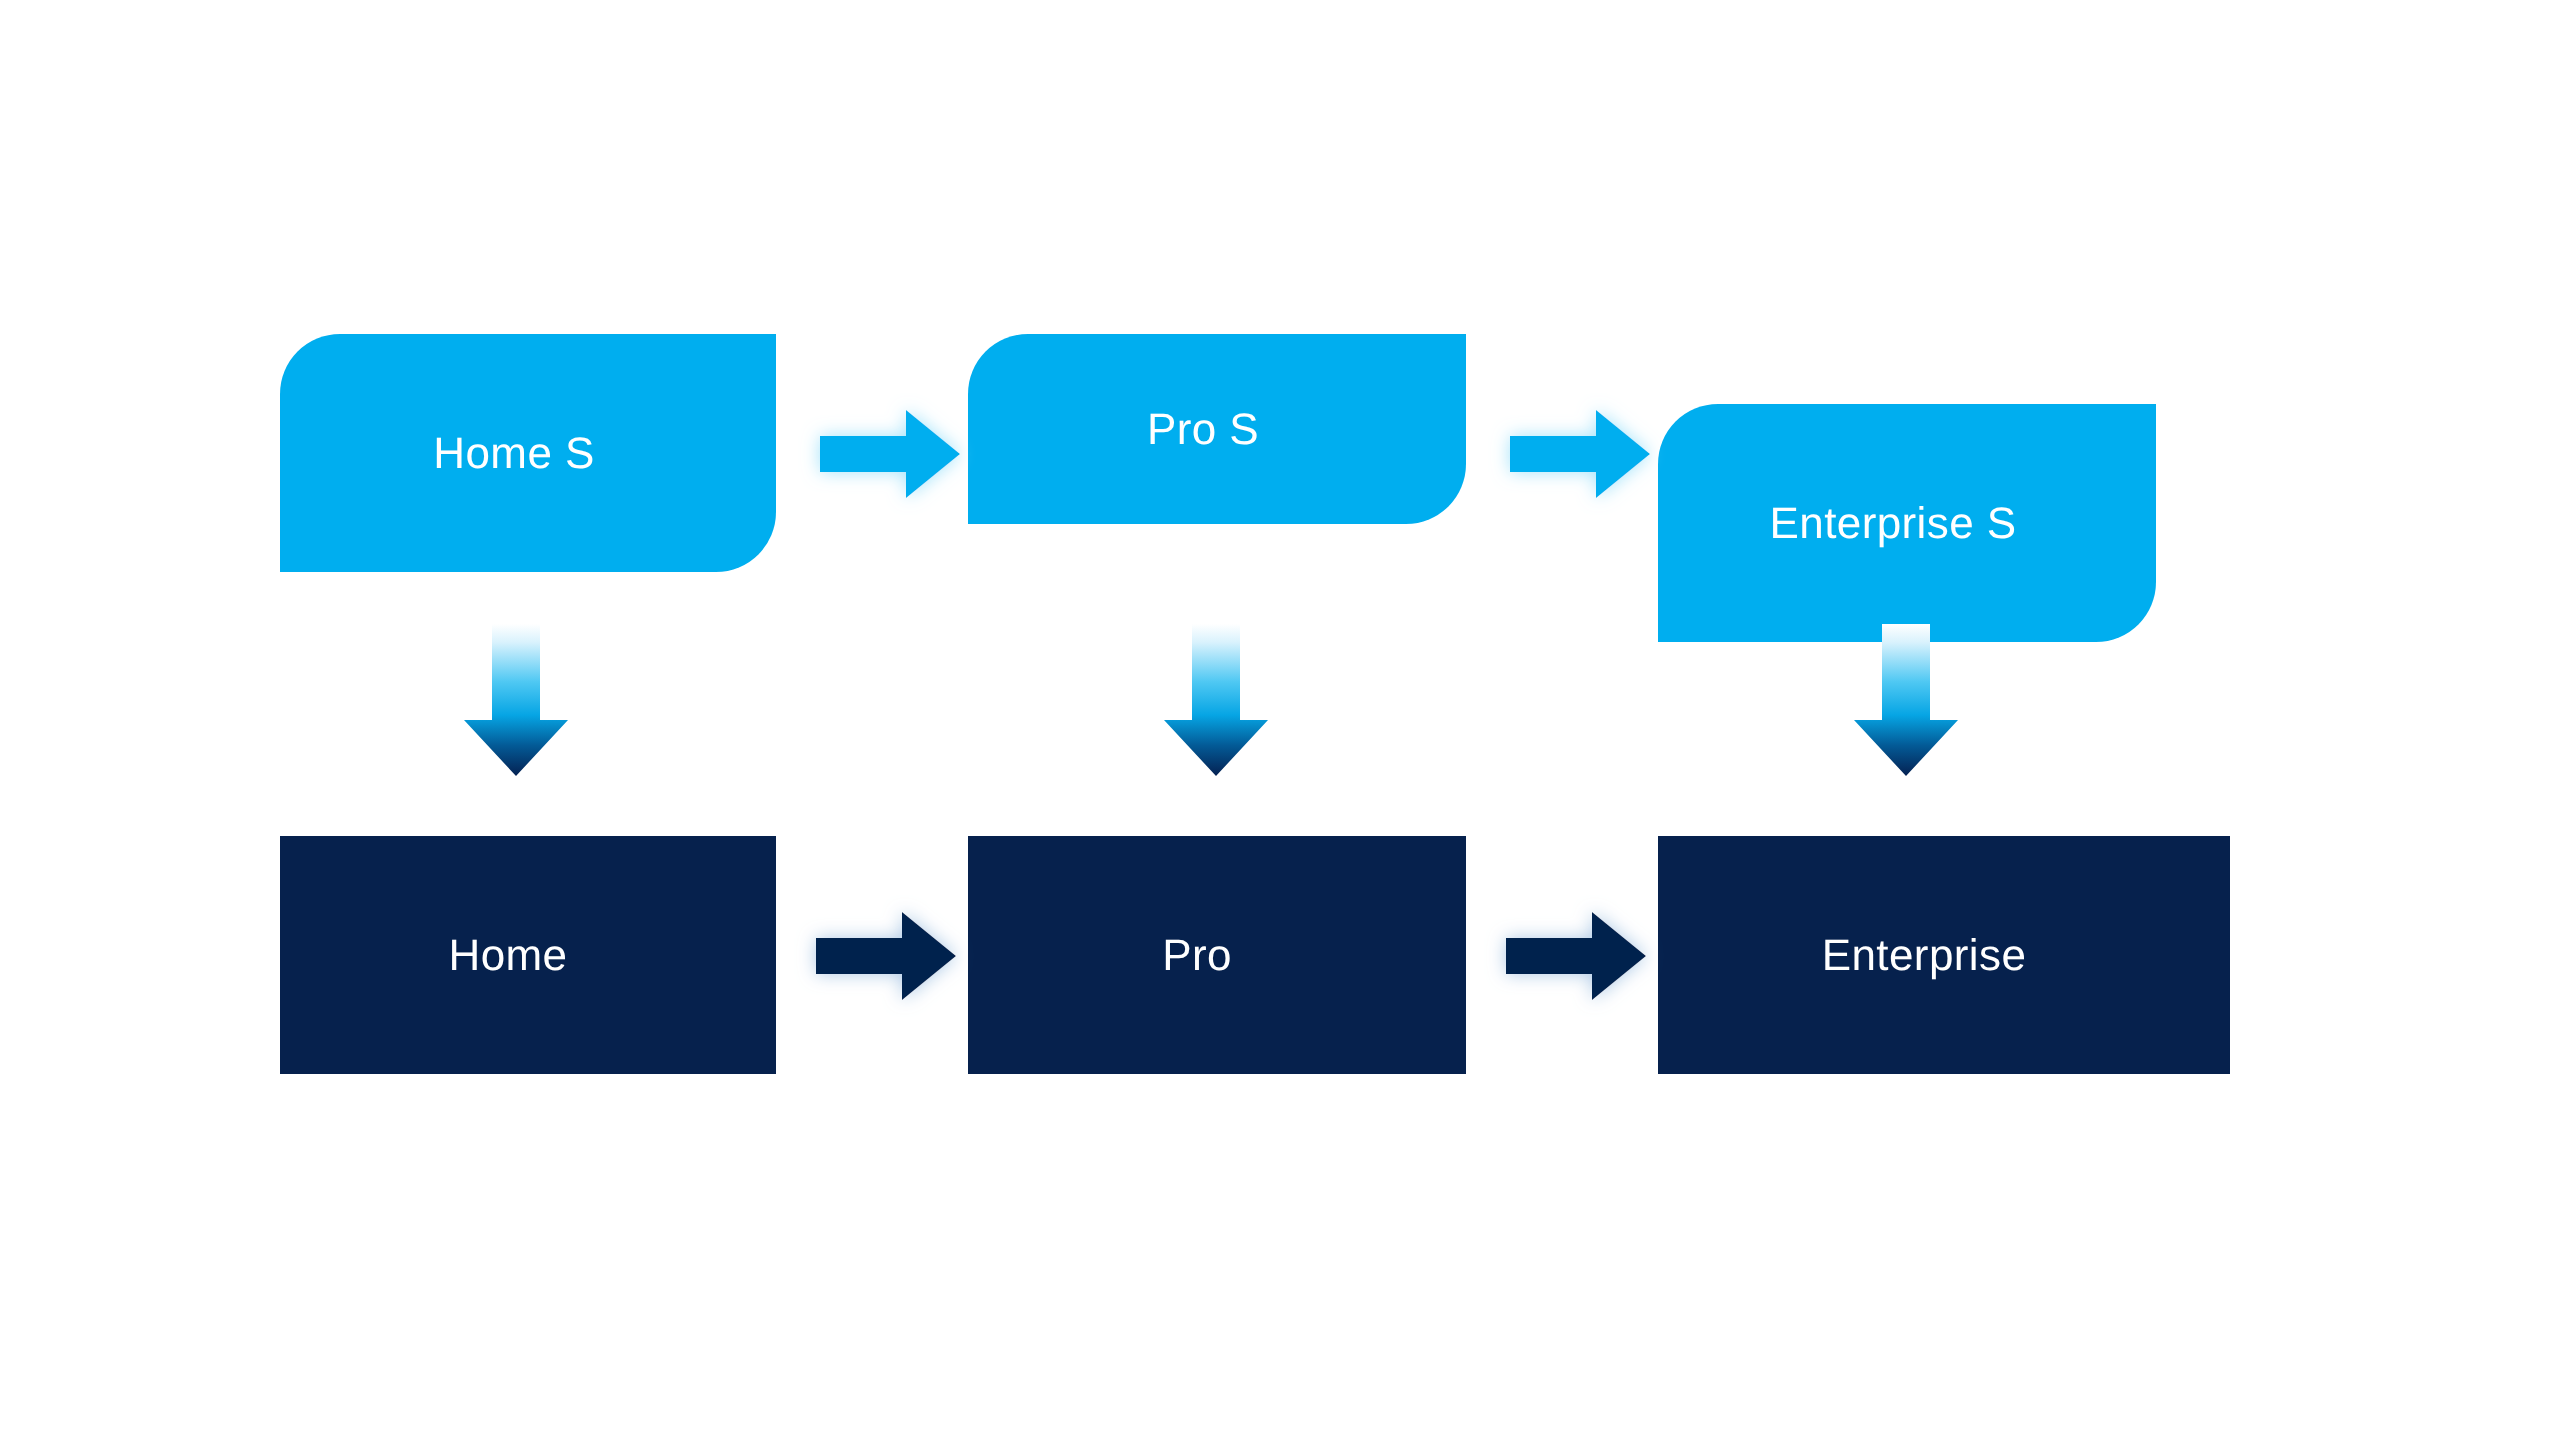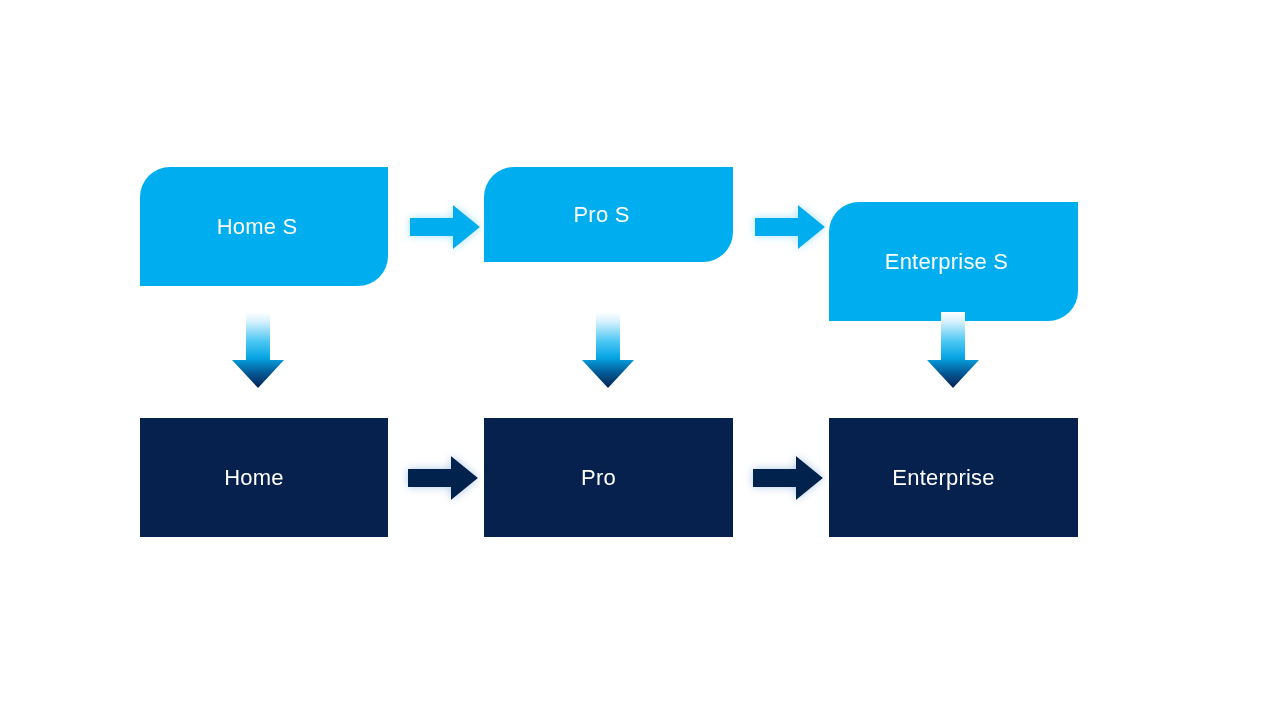--- a/index.html
+++ b/index.html
@@ -116,21 +116,21 @@
   </div>
 
   <div class="box box-bottom" style="left:140px;top:418px;width:248px;height:119px;">
     <span class="box-label">Home</span>
   </div>
 
   <div class="box box-bottom" style="left:484px;top:418px;width:249px;height:119px;">
     <span class="box-label">Pro</span>
   </div>
 
-  <div class="box box-bottom" style="left:829px;top:418px;width:249px;height:119px;">
+  <div class="box box-bottom" style="left:829px;top:418px;width:286px;height:119px;">
     <span class="box-label">Enterprise</span>
   </div>
 
   <div class="arrow" style="left:404px;top:451px;">
     <svg width="78" height="54" viewBox="0 0 78 54">
       <path d="M4 18 L47 18 L47 5 L74 27 L47 49 L47 36 L4 36 Z" fill="#06214D" filter="url(#glowBlue)"></path>
     </svg>
   </div>
 
   <div class="arrow" style="left:749px;top:451px;">

